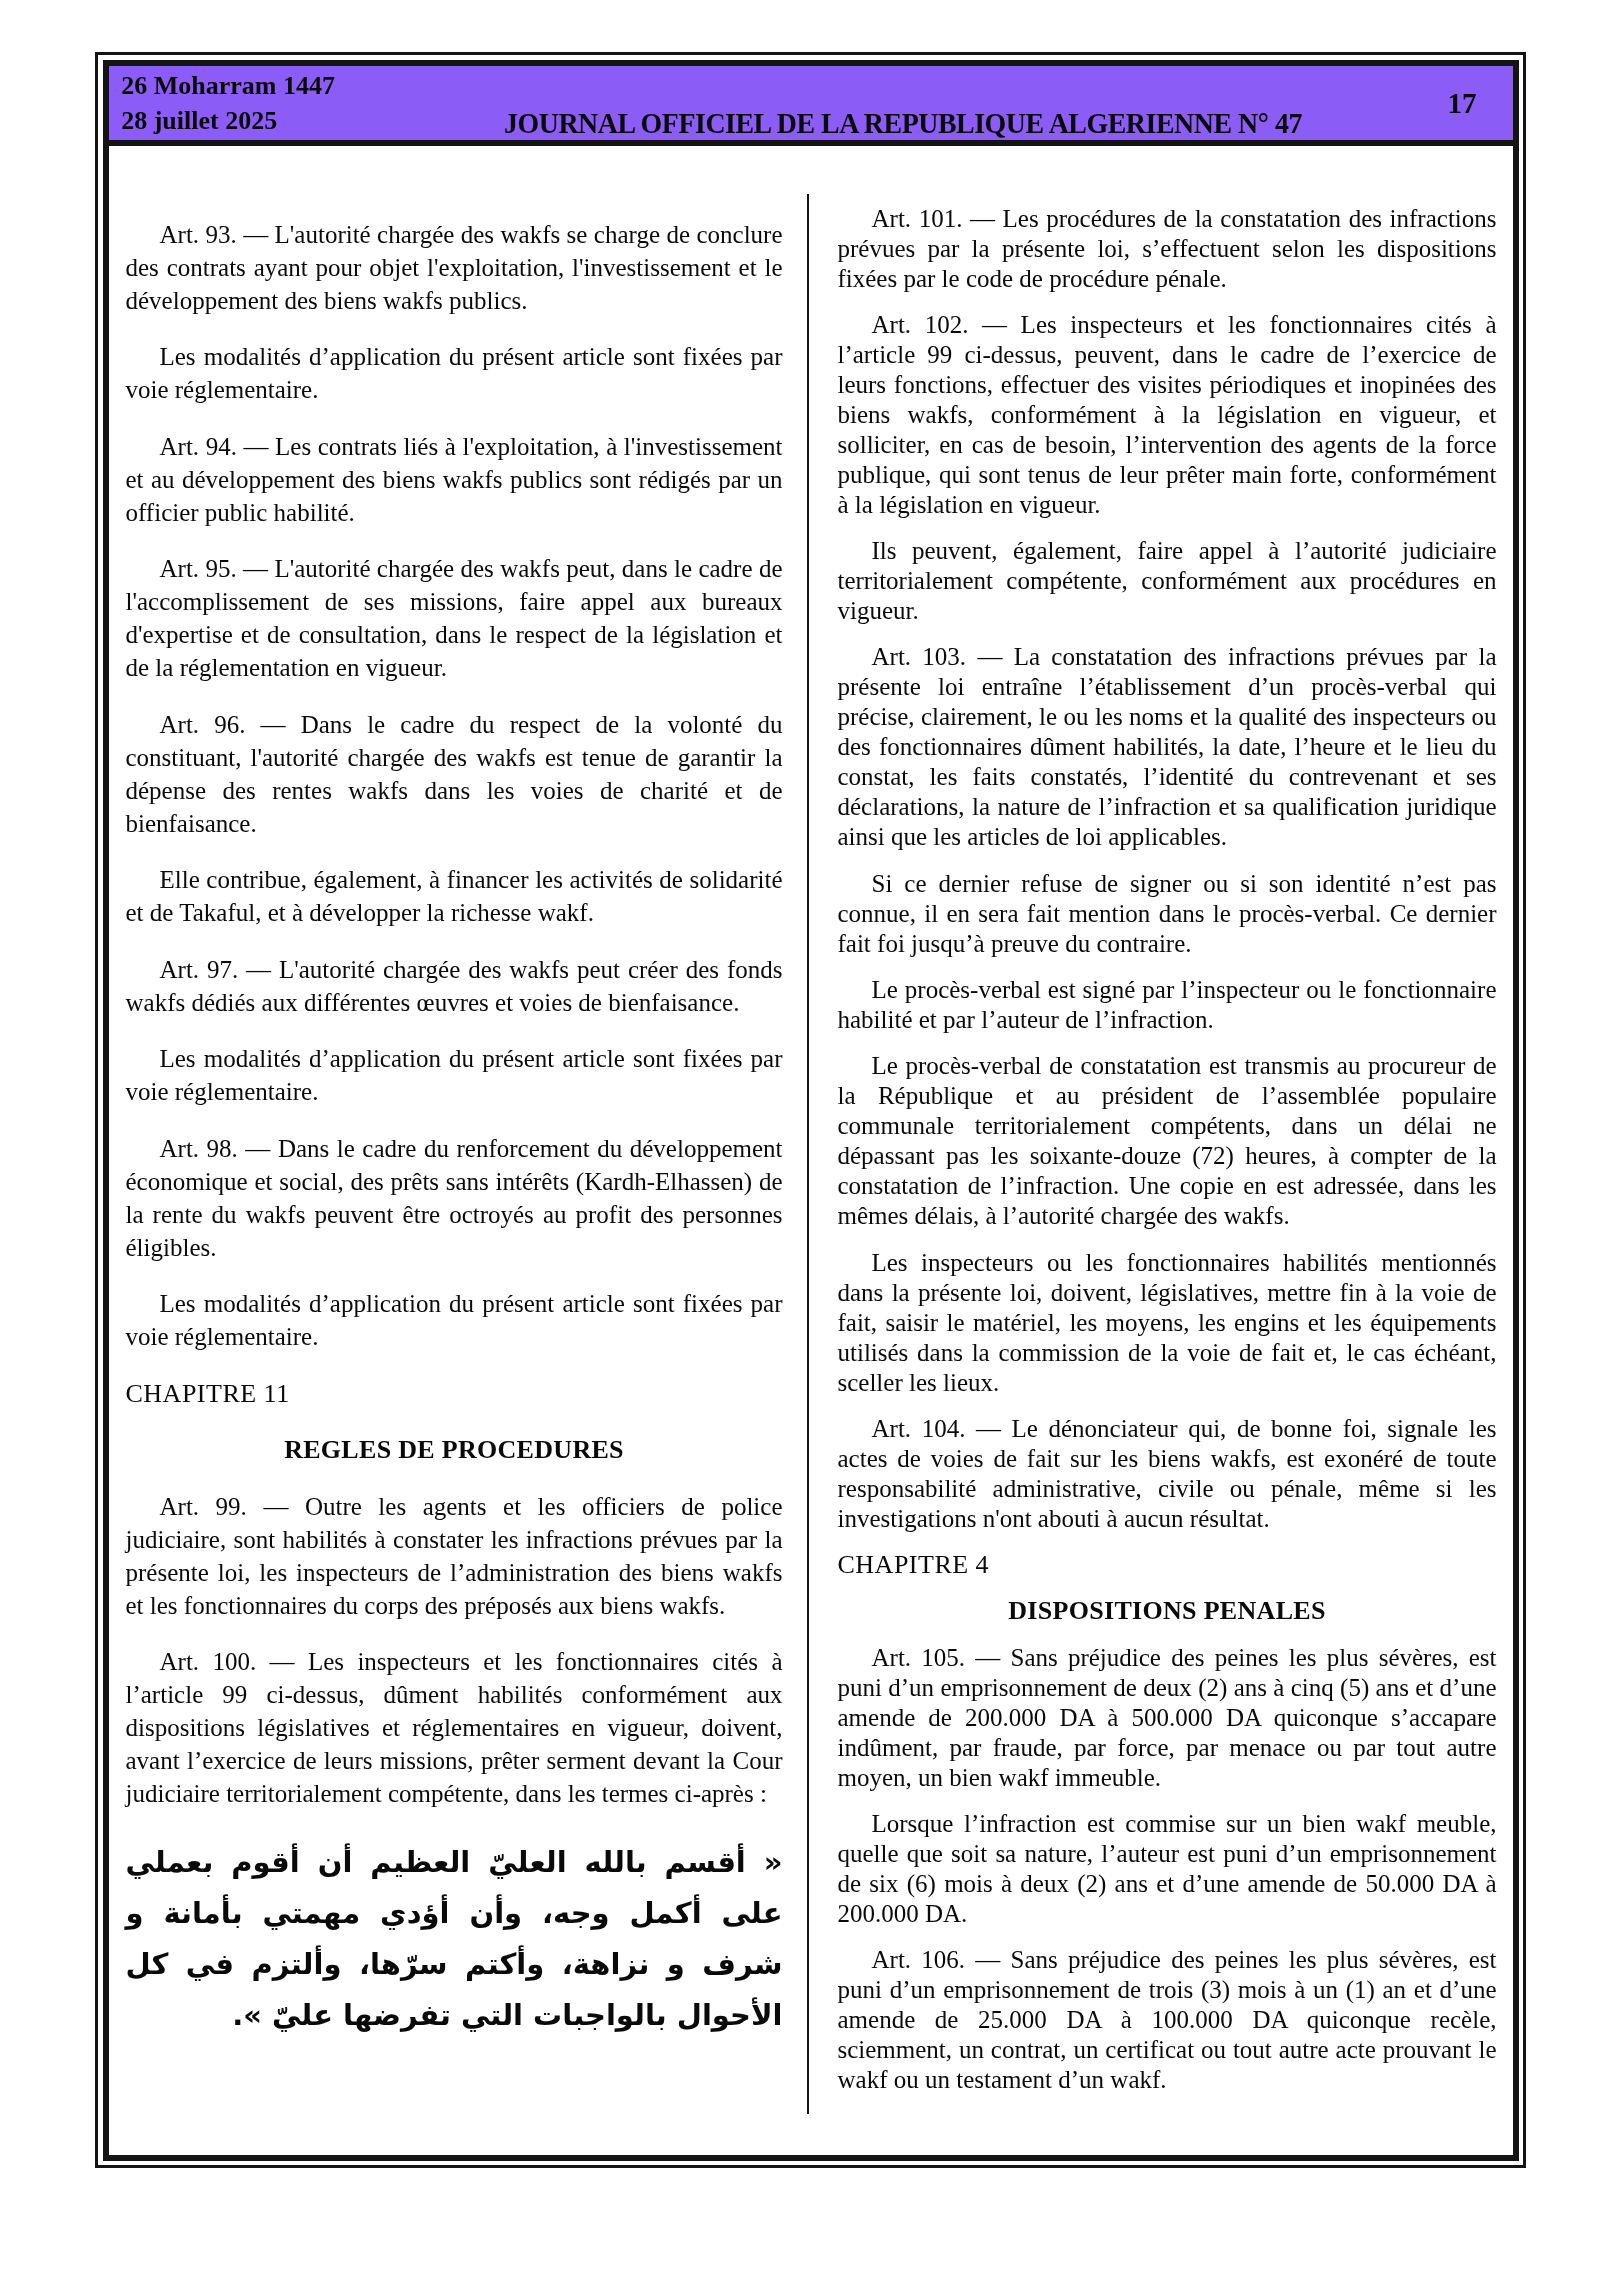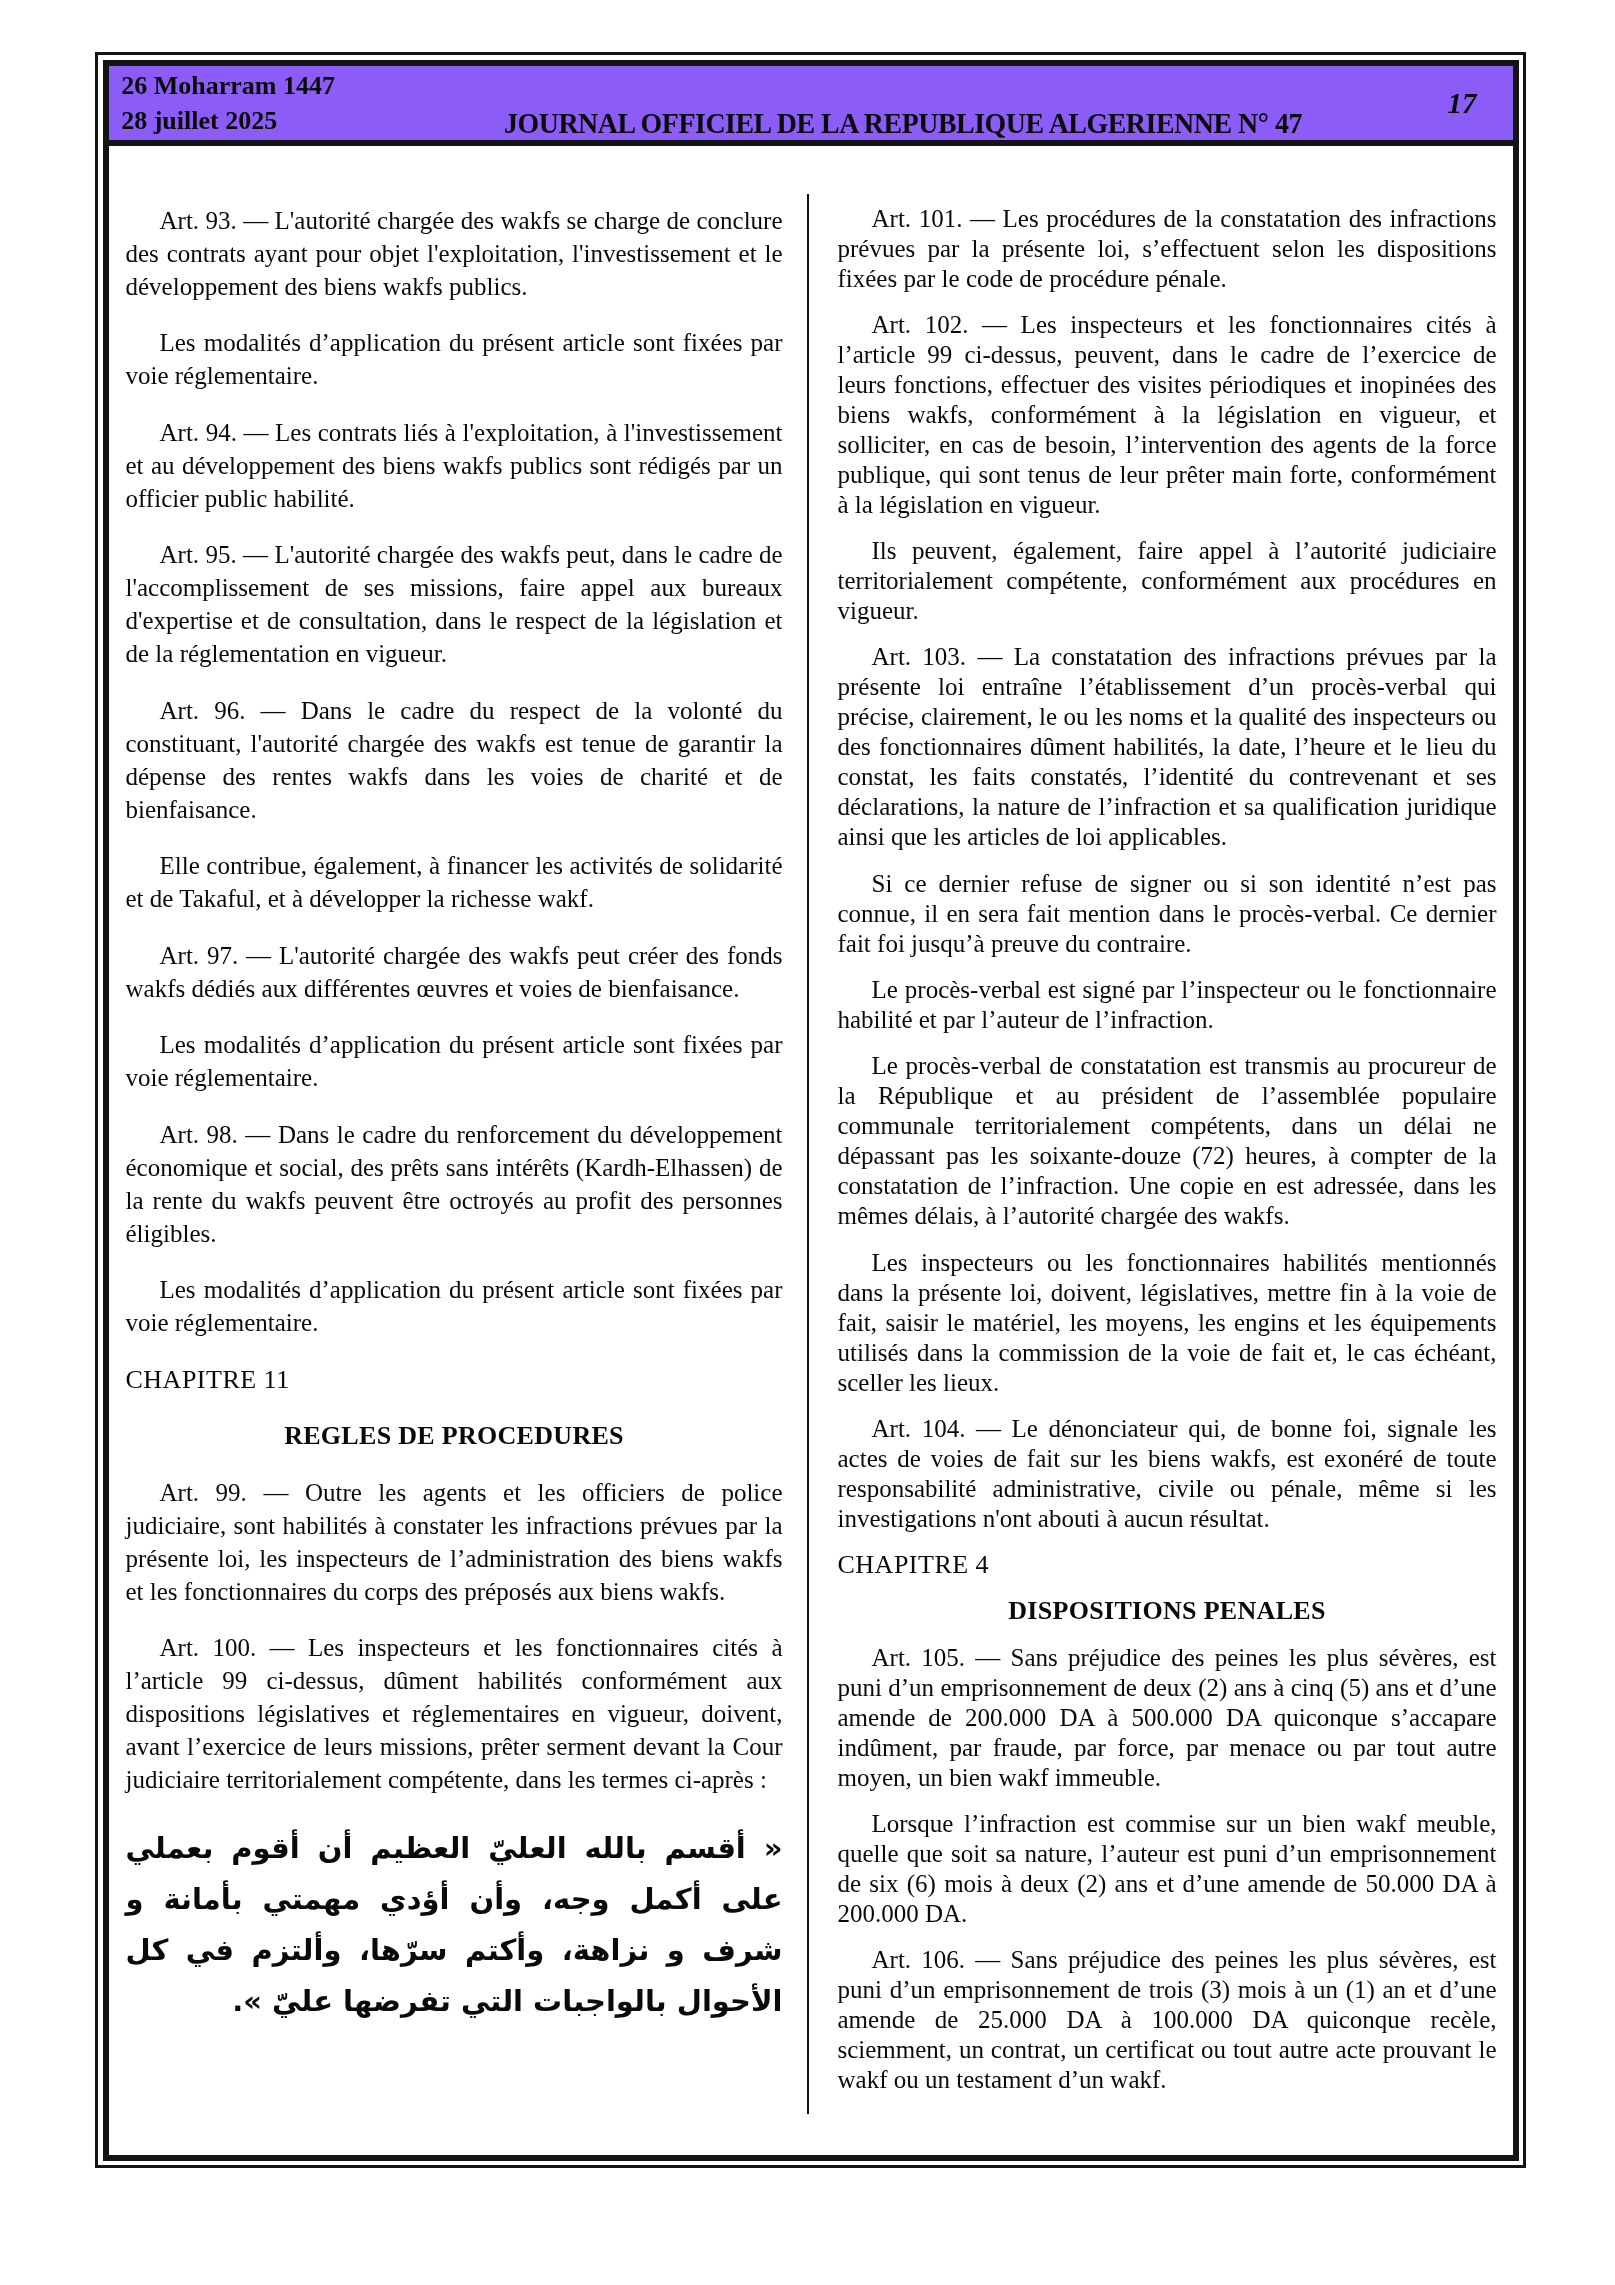--- a/index.html
+++ b/index.html
@@ -72,21 +72,20 @@
     transform: scaleX(0.93);
     white-space: nowrap;
   }
   .page-num {
     position: absolute;
     right: 36px;
     top: 50%;
     transform: translateY(-50%);
     font-weight: bold;
     font-size: 29px;
-    font-style: italic;
   }
 
   
   .content {
     position: absolute;
     left: 0;
     top: 81px;
     right: 0;
     bottom: 0;
     background: #ffffff;
@@ -97,21 +96,21 @@
     left: 698px;
     top: 47px;
     width: 2.7px;
     height: 1920px;
     background: #141414;
   }
   .col {
     position: absolute;
     top: 57px;
   }
-  .col-left  { left: 17px;  width: 657px; }
+  .col-left  { left: 17px;  width: 657px; margin-top: 14px; }
   .col-right { left: 729px; width: 659px; }
 
   .blk {
     margin: 0;
     font-size: 25px;
     text-align: justify;
     text-indent: 34px;
     hyphens: none;
   }
   .col-left  .blk { line-height: 33px; }

